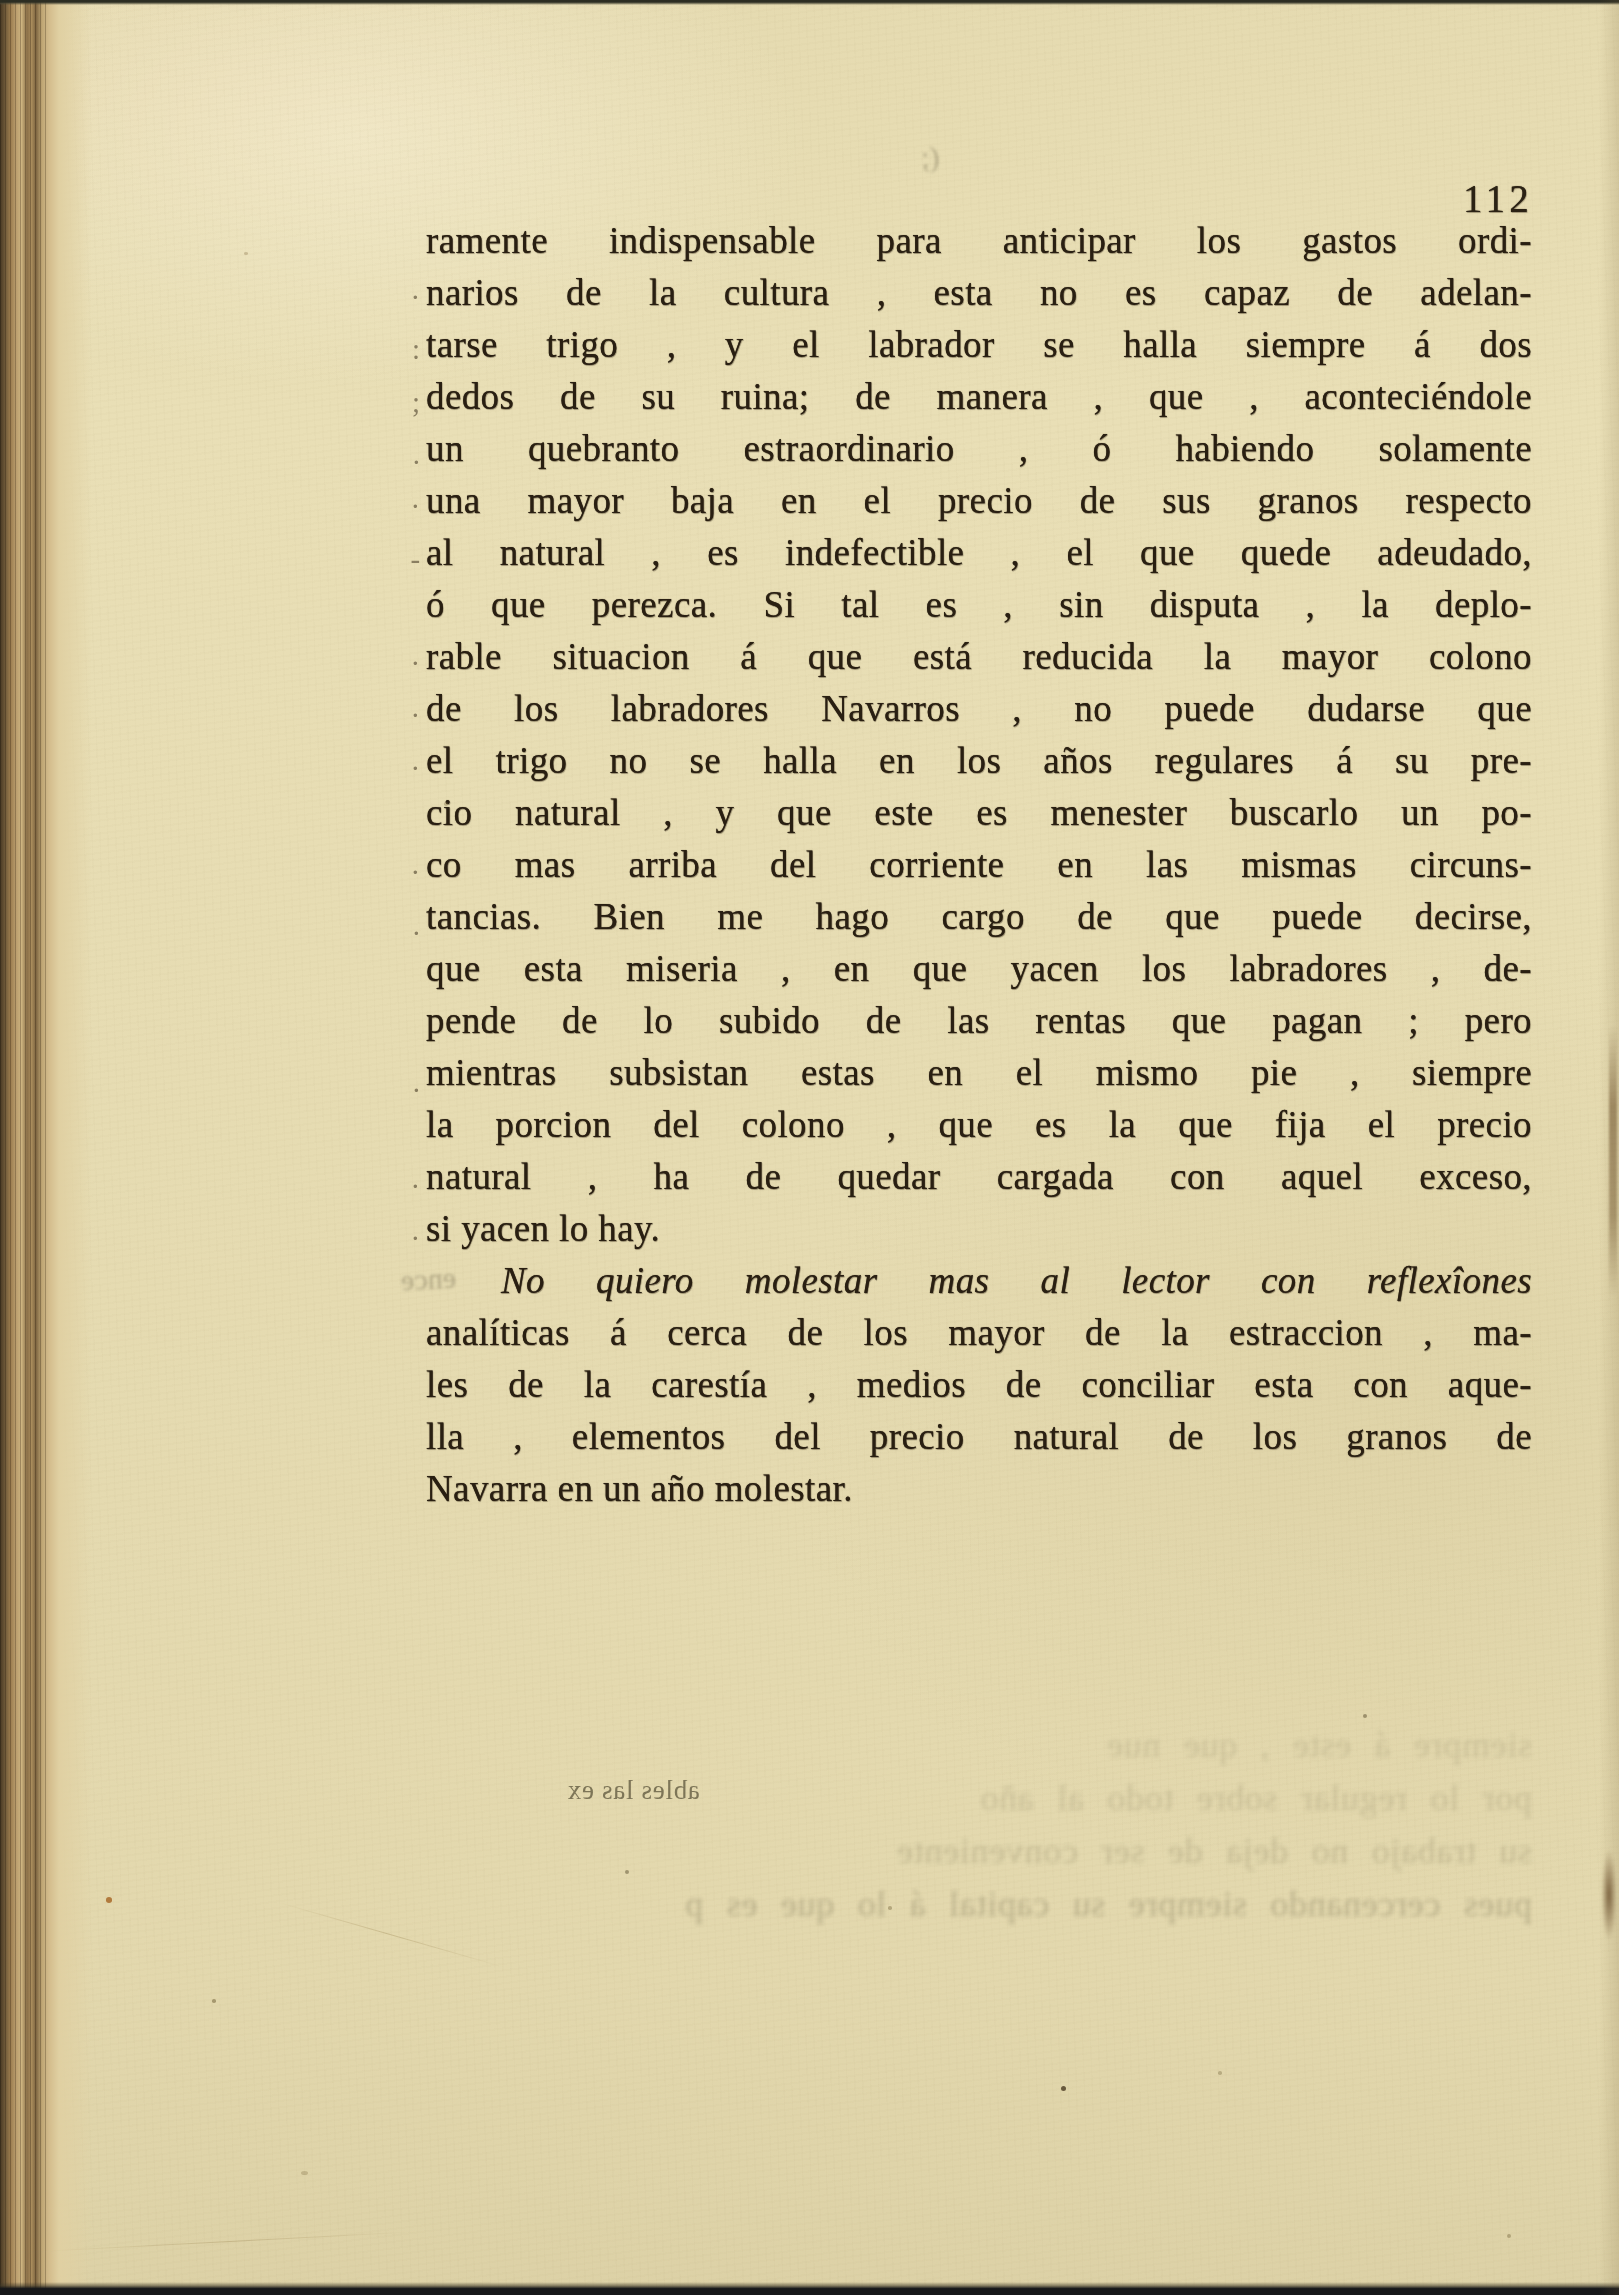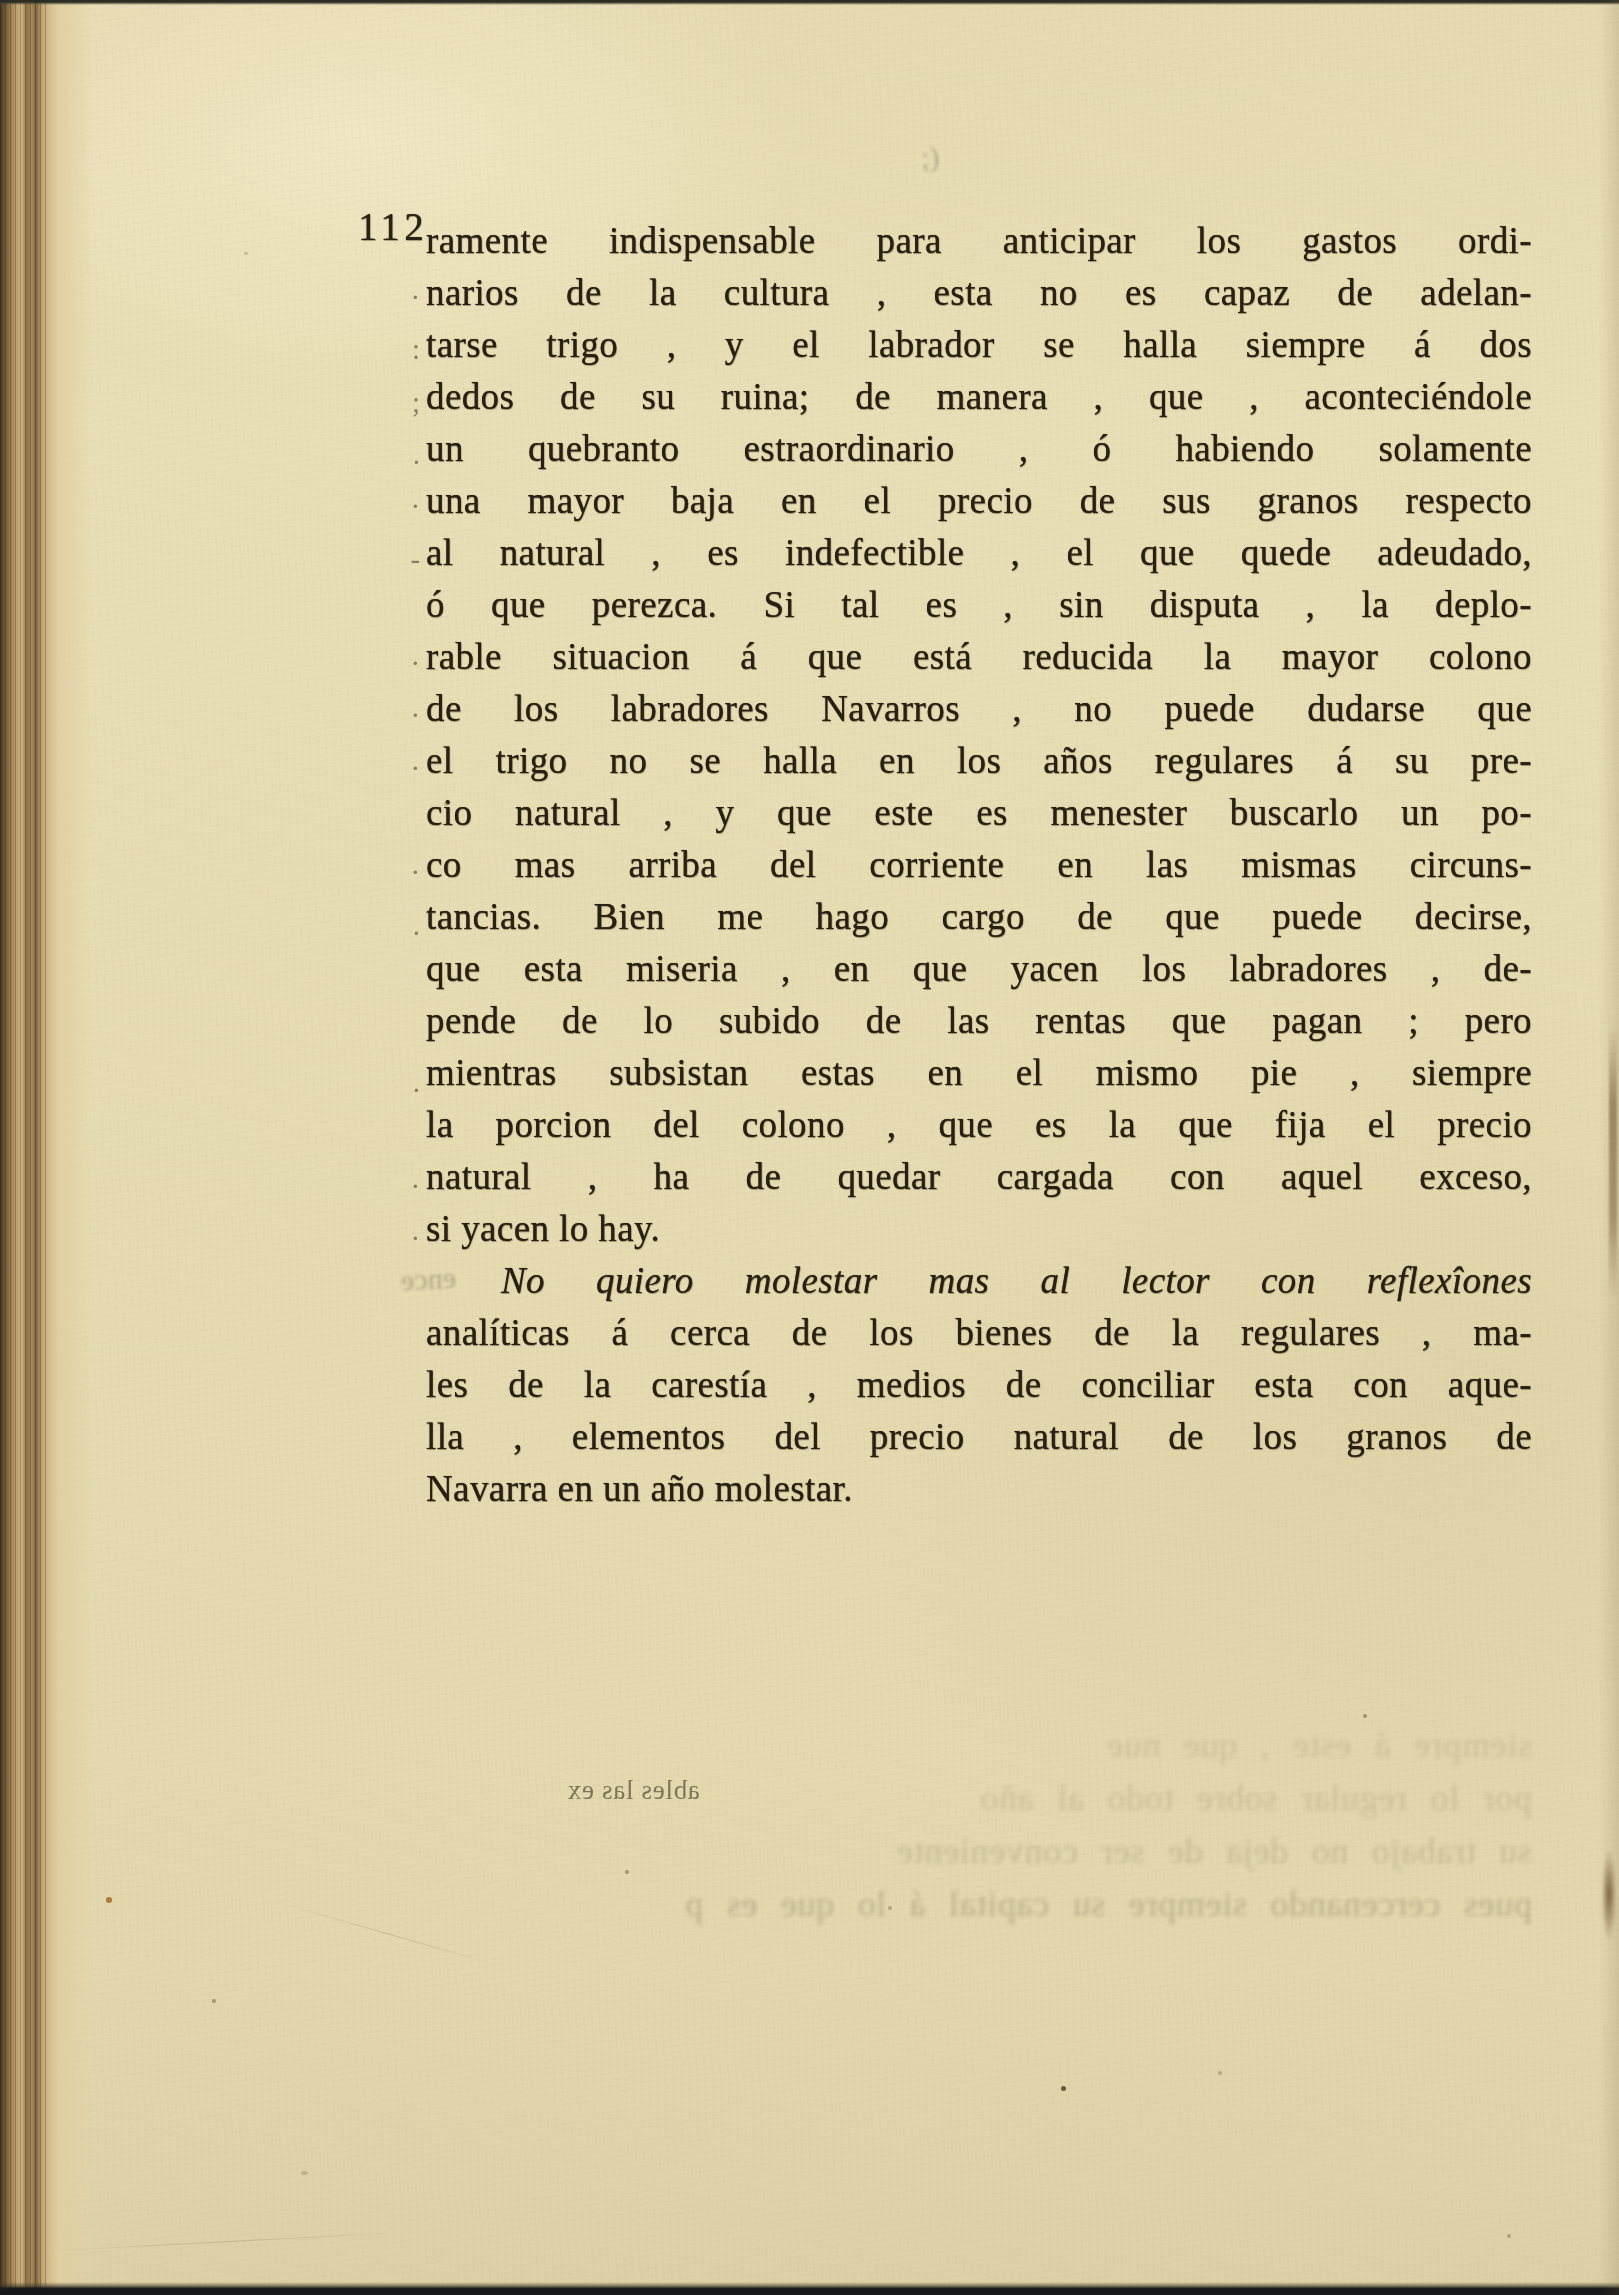--- a/index.html
+++ b/index.html
@@ -54,25 +54,24 @@
     filter: blur(1.1px); border-radius: 4.3px;
   }
   .right-blotch {
     position: absolute; left: 1599px; top: 1834px; width: 20px; height: 122px;
     background: radial-gradient(closest-side, rgba(106,78,44,0.85), rgba(106,78,44,0) 75%);
     filter: blur(1.4px);
   }
   
   .page-number {
     position: absolute; left: 358px; top: 176px; width: 1175px;
-    text-align: left; font-size: 39px; letter-spacing: 4.3px;
+    text-align: right; font-size: 39px; letter-spacing: 4.3px;
     color: #2b2214;
     text-shadow: 0 0 0.9px rgba(40,28,14,0.9), 0.7px 0.7px 0.7px rgba(40,28,14,0.3);
     filter: blur(0.2px);
-    margin-top: 28px;
   }
   .text-block {
     position: absolute; left: 426px; top: 215px; width: 1106px;
     color: #291f12;
     font-size: 37px; letter-spacing: 0.4px;
     filter: blur(0.2px);
   }
   .line {
     height: 52px; line-height: 52px; overflow: hidden;
     text-align: justify;
@@ -153,21 +152,21 @@
       <div class="line just">que esta miseria , en que yacen los labradores , de-</div>
       <div class="line just">pende de lo subido de las rentas que pagan ; pero</div>
       <div class="line just">mientras subsistan estas en el mismo pie , siempre</div>
       <span class="margin-mark" style="top: 853px;">.</span>
       <div class="line just">la porcion del colono , que es la que fija el precio</div>
       <div class="line just">natural , ha de quedar cargada con aquel exceso,</div>
       <span class="margin-mark" style="top: 957px;">·</span>
       <div class="line">si yacen lo hay.</div>
       <span class="margin-mark" style="top: 1009px;">·</span>
       <div class="line just indent">No quiero molestar mas al lector con reflexîones</div>
-      <div class="line just">analíticas á cerca de los bienes de la regulares , ma-</div>
+      <div class="line just">analíticas á cerca de los mayor de la estraccion , ma-</div>
       <div class="line just">les de la carestía , medios de conciliar esta con aque-</div>
       <div class="line just">lla , elementos del precio natural de los granos de</div>
       <div class="line">Navarra en un año molestar.</div>
     </div>
 
   <div id="show-through">
       <div class="st-line" style="top: 1722px; opacity: 0.55;">siempre á este , que nue</div>
       <div class="st-line" style="top: 1775px; opacity: 0.6;">por lo regular sobre todo al año</div>
       <div class="st-line" style="top: 1828px; opacity: 0.7;">su trabajo no deja de ser conveniente</div>
       <div class="st-line" style="top: 1881px; opacity: 0.95;">pues cercenando siempre su capital á lo que es p</div>

